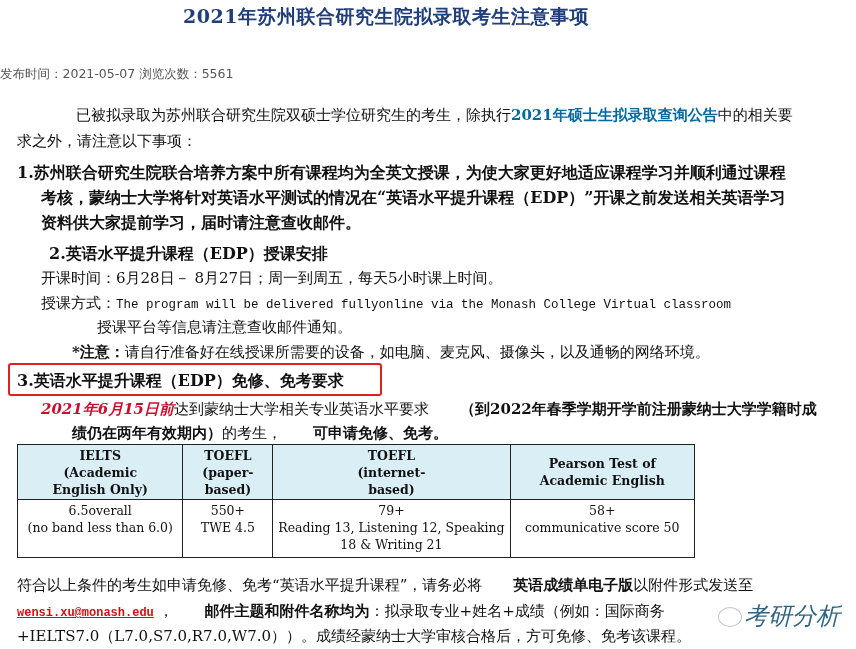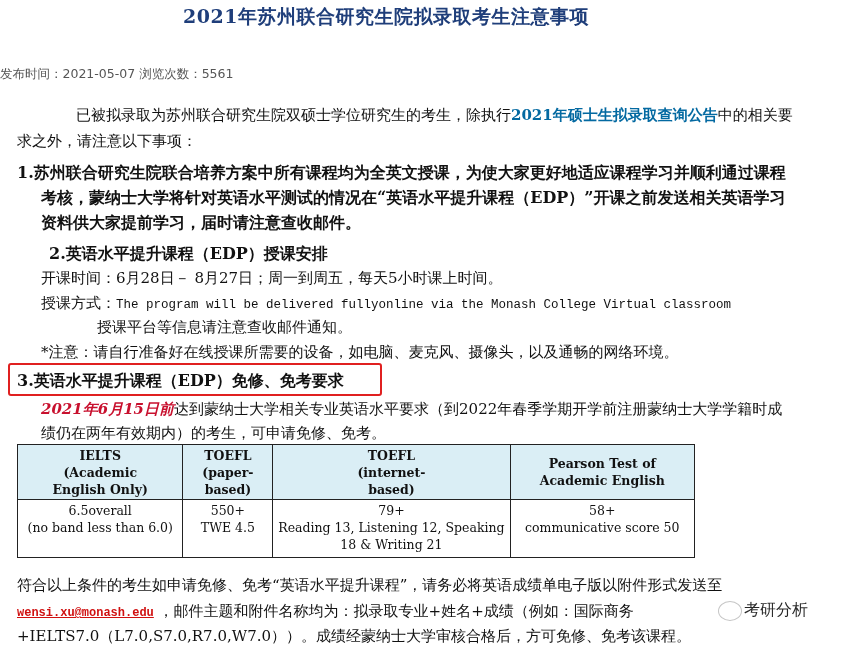--- a/index.html
+++ b/index.html
@@ -12,41 +12,41 @@
   .title {
     left:0; width:772px; top:4px; text-align:center;
     font-size:19px; color:#1f3e7a; font-weight:bold; letter-spacing:0.5px;
   }
   .meta {
     left:0; width:680px; top:66px; text-align:left;
     font-family: "DejaVu Sans", "Liberation Sans", sans-serif;
     font-size:12.5px; color:#555;
   }
   .p { font-size:15px; line-height:25px; }
-  .b { font-weight:normal; }
+  .b { font-weight:bold;margin-left:31px; }
   .blue-link { color:#0369a1; font-weight:bold; text-decoration:none; }
   .red { color:#c8102e; font-weight:bold;font-style:italic; }
   .mono { font-family:"Liberation Mono","DejaVu Sans Mono",monospace; font-size:12.5px;text-align:right; }
   .email { font-family:"Liberation Mono","DejaVu Sans Mono",monospace; color:#d01010; font-weight:bold; font-size:12px; }
   .h { font-size:16px; font-weight:bold; line-height:26px; }
   .redbox {
     position:absolute; left:8px; top:363px; width:374px; height:33px;
     border:2px solid #e02020; border-radius:3px; box-sizing:border-box;
   }
   table.req {
     position:absolute; left:17px; top:444px; width:678px; border-collapse:collapse;
     font-family:"DejaVu Serif","Liberation Serif",serif; font-size:12.5px;
   }
   table.req th, table.req td { border:1.5px solid #222; text-align:center; vertical-align:top; }
   table.req th { background:#daeef5; font-weight:bold; height:54px; vertical-align:middle; line-height:17px; padding:0 4px;}
   table.req td { height:54px; line-height:17px; padding-top:2px; }
   .cellline { display:block; }
   .watermark {
-    position:absolute; left:718px; top:600px; font-size:16px; color:#000000;
-    font-family:"DejaVu Sans","Liberation Sans",sans-serif; opacity:0.85;
+    position:absolute; left:718px; top:600px; font-size:24px; color:#0c4a6e;
+    font-family:"DejaVu Sans","Liberation Sans",sans-serif; opacity:0.85;font-style:italic;
   }
   .wm-icon {
     display:inline-block; width:22px; height:18px; border:1.5px solid #bbb; border-radius:50%;
     vertical-align:middle; margin-right:2px;
   }
 </style>
 </head>
 <body>
 
 <div class="abs title">2021年苏州联合研究生院拟录取考生注意事项</div>

